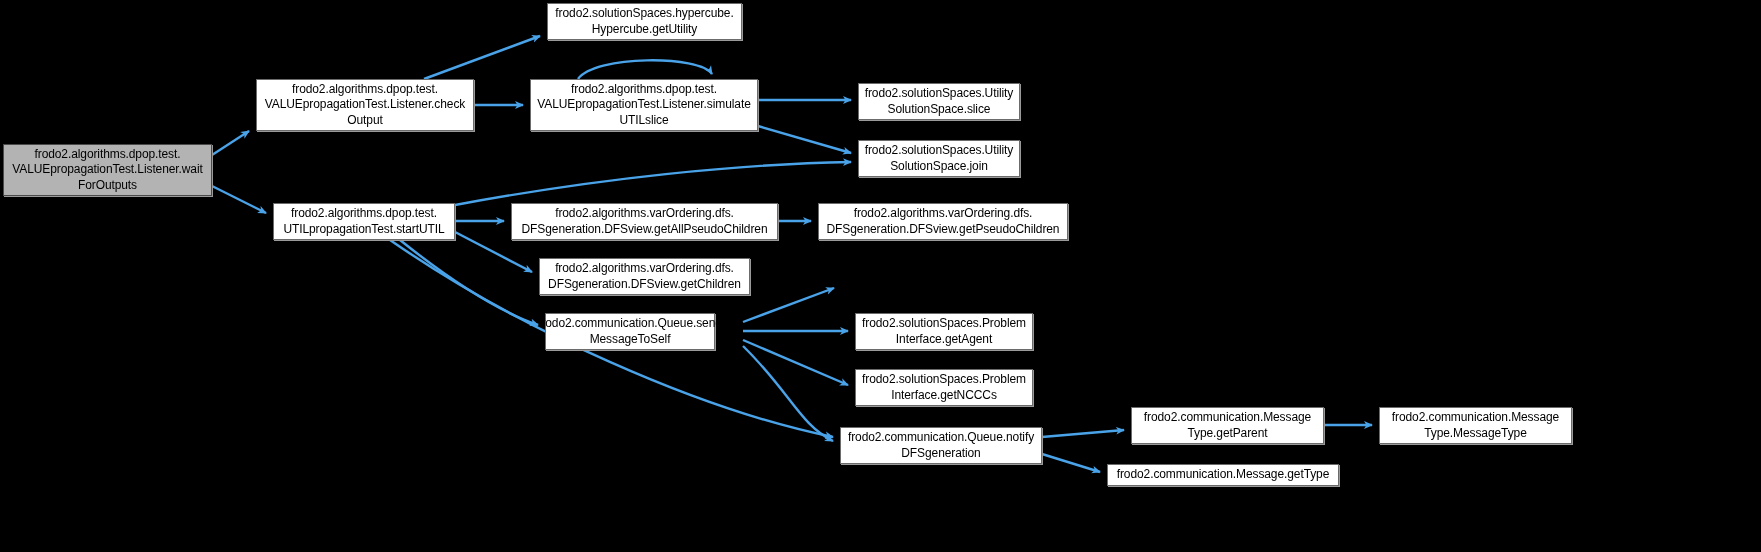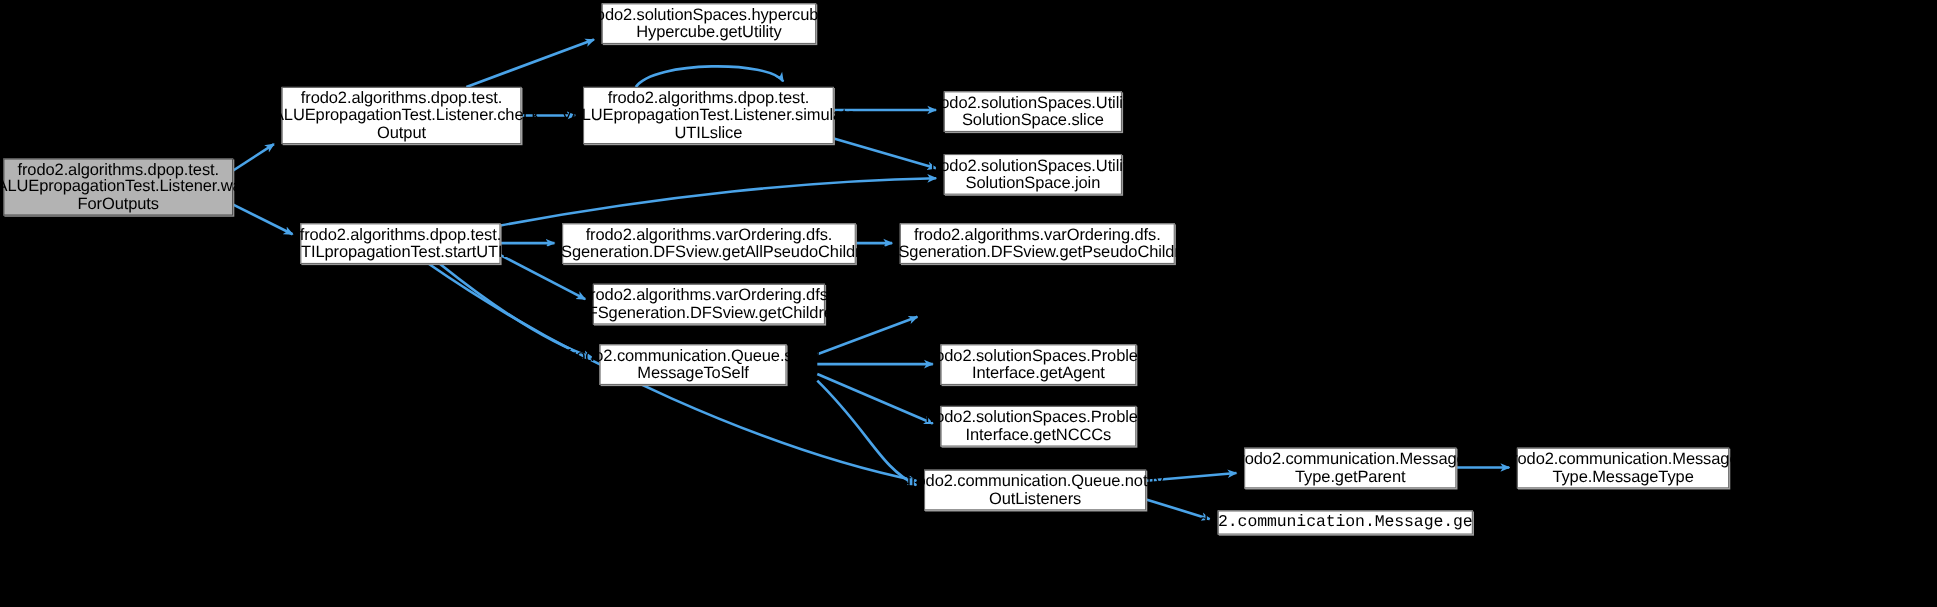--- a/index.html
+++ b/index.html
@@ -23,21 +23,21 @@
     height: 552px;
     pointer-events: none;
   }
   .node {
     position: absolute;
     box-sizing: border-box;
     background: #ffffff;
     border: 1px solid #6b6b6b;
     box-shadow: 1px 1px 0 0 #9a9a9a;
     color: #000000;
-    font-size: 15px;
+    font-size: 12px;
     line-height: 15.5px;
     display: flex;
     align-items: center;
     justify-content: center;
     text-align: center;
     padding: 2px 5px;
     white-space: pre-line;
     letter-spacing: -0.1px;
   }
   .node.root {
@@ -116,22 +116,22 @@
   <div class="node" style="left:545px; top:313px; width:170px; height:37px;">frodo2.communication.Queue.send
 MessageToSelf</div>
 
   <div class="node" style="left:855px; top:313px; width:178px; height:37px;">frodo2.solutionSpaces.Problem
 Interface.getAgent</div>
 
   <div class="node" style="left:855px; top:369px; width:178px; height:37px;">frodo2.solutionSpaces.Problem
 Interface.getNCCCs</div>
 
   <div class="node" style="left:840px; top:427px; width:202px; height:37px;">frodo2.communication.Queue.notify
-OutListeners</div>
+DFSgeneration</div>
 
   <div class="node" style="left:1131px; top:407px; width:193px; height:37px;">frodo2.communication.Message
 Type.getParent</div>
 
   <div class="node" style="left:1379px; top:407px; width:193px; height:37px;">frodo2.communication.Message
 Type.MessageType</div>
 
-  <div class="node" style="left:1107px; top:464px; width:232px; height:22px;font-family:Liberation Mono, monospace;">frodo2.communication.Message.getType</div>
+  <div class="node" style="left:1107px; top:464px; width:232px; height:22px;">frodo2.communication.Message.getType</div>
 </div>
 
 </body></html>

